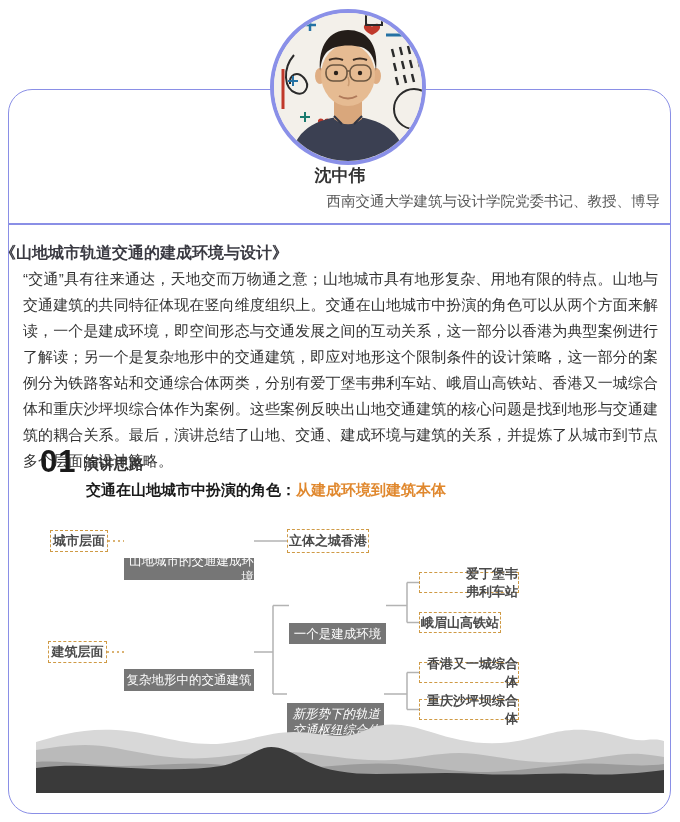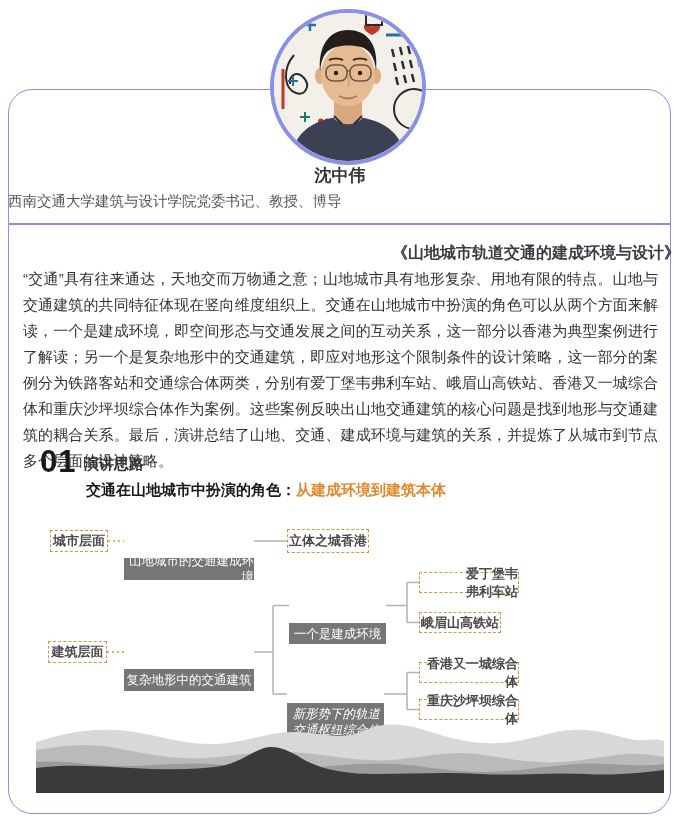--- a/index.html
+++ b/index.html
@@ -19,25 +19,25 @@
   .avatar{
     position:absolute;left:270px;top:9px;width:148px;height:148px;
     border:4px solid #8a90e8;border-radius:50%;overflow:hidden;background:#f3f0ea;
   }
   .avatar svg{display:block;}
   .name{
     position:absolute;left:0;top:164px;width:680px;text-align:center;
     font-size:17px;font-weight:bold;color:#333;
   }
   .prof-title{
-    position:absolute;left:0;top:192px;width:660px;text-align:left;
-    font-size:14.5px;color:#555;padding-left:8px;
+    position:absolute;left:0;top:192px;width:660px;text-align:right;
+    font-size:14.5px;color:#555;
   }
   .book-title{
-    position:absolute;left:0;top:243px;width:680px;text-align:right;
+    position:absolute;left:0;top:243px;width:680px;text-align:left;
     font-size:16px;font-weight:bold;color:#3a3a42;
   }
   .abstract{
     position:absolute;left:23px;top:266px;width:635px;
     font-size:15px;line-height:26px;text-align:justify;color:#333;
   }
   .sec-num{
     position:absolute;left:40px;top:444px;
     font-size:31px;font-weight:bold;color:#1a1a1a;letter-spacing:1px;
   }

